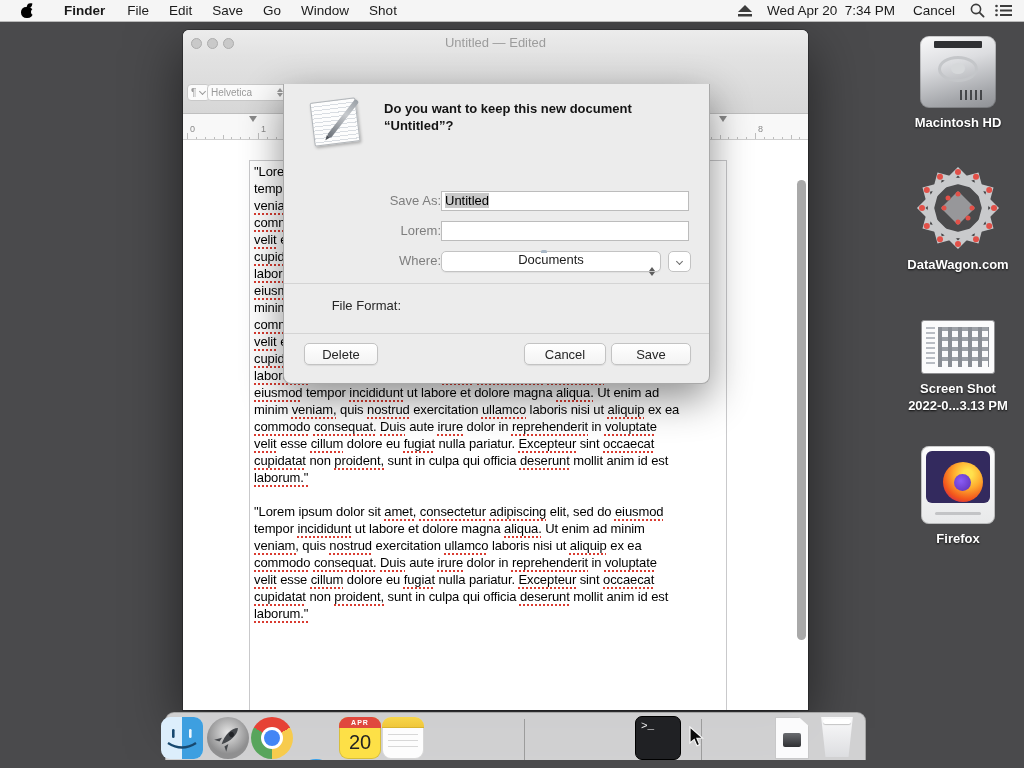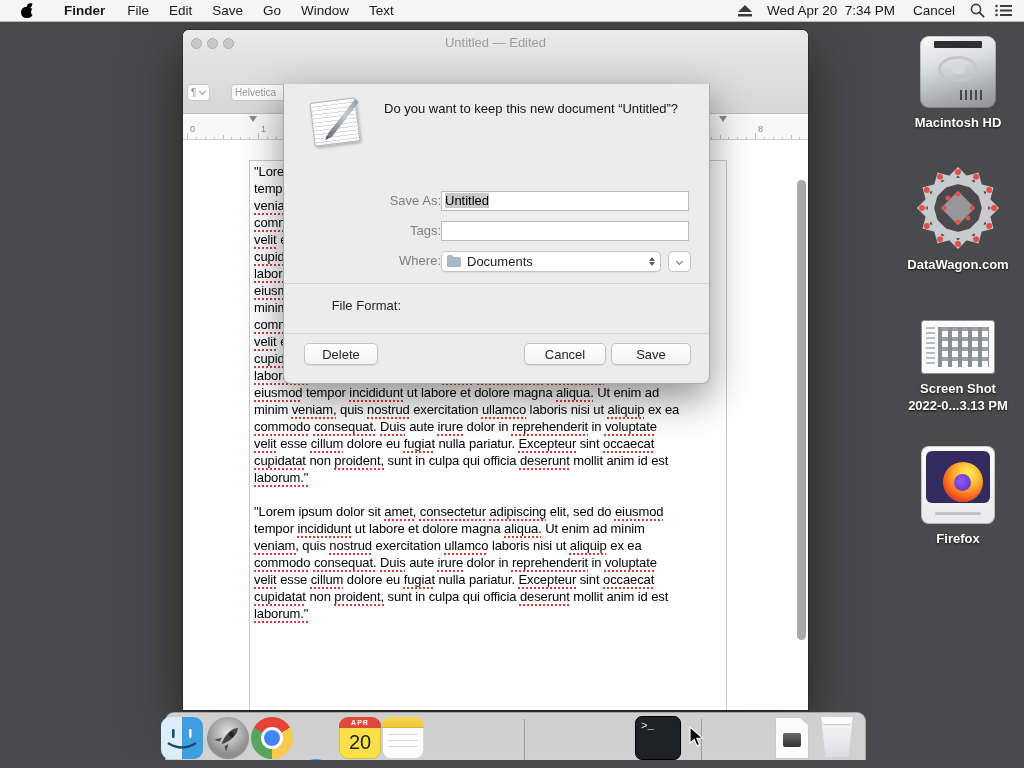--- a/index.html
+++ b/index.html
@@ -87,27 +87,27 @@
   .sheet { position:absolute; left:283px; top:84px; width:427px; height:300px; background:#ececec;
            border:1px solid #a9a9a9; border-top:none; border-radius:0 0 8px 8px;
            box-shadow:0 14px 40px rgba(0,0,0,.45); z-index:20; font-size:13px; color:#262626; }
   .sheet-icon { position:absolute; left:24px; top:12px; width:60px; height:54px; }
   .te-paper { position:absolute; left:4px; top:4px; width:46px; height:44px; border:1px solid #b2b6ba; border-radius:2px;
               background:repeating-linear-gradient(180deg,#fdfdfd 0 3px,#d9dde2 3px 4px); transform:rotate(-7deg);
               box-shadow:1px 2px 3px rgba(0,0,0,.25); }
   .te-pen { position:absolute; left:12px; top:20px; width:46px; height:5px; border-radius:2px;
             background:linear-gradient(90deg,#6e737a,#c7cace 60%,#9aa0a6); transform:rotate(-52deg); }
   .te-pen::after { content:""; position:absolute; left:-5px; top:0; border-top:2.5px solid transparent; border-bottom:2.5px solid transparent; border-right:5px solid #4e535a; }
-  .sheet-title { position:absolute; left:100px; top:16px; width:305px; font-weight:normal; font-size:13px; line-height:17px; color:#141414; }
+  .sheet-title { position:absolute; left:100px; top:16px; width:305px; font-weight:bold; font-size:13px; line-height:17px; color:#141414; }
   .sheet-body { position:absolute; left:100px; top:60px; width:320px; font-size:11.5px; line-height:14px; color:#565656; }
   .frow-label { position:absolute; width:150px; text-align:right; font-size:13px; color:#7e7e7e; line-height:20px; }
   .finput { position:absolute; left:157px; width:248px; height:20px; background:#fff; border:1px solid #bcbcbc; font-size:13px; line-height:18px; padding:0 3px; color:#000; }
   .sel-hl { background:#c9c9c9; }
   .popup { position:absolute; background:#fff; border:1px solid #c3c3c3; border-radius:5px; height:21px;
-           display:flex; align-items:center; padding:0 5px; font-size:13px; color:#1c1c1c; box-shadow:0 1px 1px rgba(0,0,0,.06); }
+           display:flex; align-items:center; padding:0 5px; font-size:13px; color:#1c1c1c; box-shadow:0 1px 1px rgba(0,0,0,.06);flex-direction:column; }
   .folder { width:14px; height:10px; background:#a9b8c7; border-radius:1.5px; position:relative; margin-right:6px; }
   .folder::before { content:""; position:absolute; left:0; top:-2px; width:6px; height:3px; background:#a9b8c7; border-radius:1.5px 1.5px 0 0; }
   .disc-btn { position:absolute; width:23px; height:21px; background:#fff; border:1px solid #c3c3c3; border-radius:5px;
               display:flex; align-items:center; justify-content:center; }
   .disc-btn .chev { margin:0; border-color:#6b6b6b; }
   .sep { position:absolute; left:0; width:100%; height:1px; background:#d4d4d4; }
   .btn { position:absolute; height:22px; background:linear-gradient(#ffffff,#f3f3f3); border:1px solid #c3c3c3; border-radius:5px;
          font-size:13px; color:#262626; display:flex; align-items:center; justify-content:center; box-shadow:0 1px 1px rgba(0,0,0,.08); }
 
   
@@ -152,21 +152,21 @@
           <span class="leaf"></span>
           <span class="body"></span>
           <span class="bite"></span>
         </span>
       <span class="mb-item app">Finder</span>
       <span class="mb-item">File</span>
       <span class="mb-item">Edit</span>
       <span class="mb-item">Save</span>
       <span class="mb-item">Go</span>
       <span class="mb-item">Window</span>
-      <span class="mb-item">Text</span>
+      <span class="mb-item">Shot</span>
     </div>
     <div class="mb-right">
       <span class="mb-ic">
         <svg width="14" height="12" viewBox="0 0 14 12">
             <polygon points="7,0 14,7 0,7" fill="#3c3c3c"></polygon>
             <rect x="0" y="9" width="14" height="2.5" fill="#3c3c3c"></rect>
           </svg>
       </span>
       <span class="txt clock">Wed Apr 20  7:34 PM</span>
       <span class="txt">Cancel</span>
@@ -260,21 +260,21 @@
       <span class="tl m"></span>
       <span class="tl z"></span>
       <div class="win-title">Untitled — Edited</div>
     </div>
 
     <div class="toolbar">
       <div class="tb" style="left:4px; width:23px;">
         <span>¶</span>
           <span class="chev"></span>
       </div>
-      <div class="tb" style="left:48px; width:80px;">
+      <div class="tb" style="left:24px; width:80px;">
         <span>Helvetica</span>
           <span class="updn">
             <i class="u"></i>
             <i class="d"></i>
           </span>
       </div>
       <div class="tb" style="left:115px; width:62px;">
         <span>Regular</span>
           <span class="updn">
             <i class="u"></i>
@@ -483,21 +483,21 @@
   <div class="sheet">
     <div class="sheet-icon">
       <div class="te-paper"></div>
         <div class="te-pen"></div>
     </div>
     <div class="sheet-title">Do you want to keep this new document “Untitled”?</div>
 
     <div class="frow-label" style="left:7px; top:107px;">Save As:</div>
     <div class="finput" style="top:107px;"><span class="sel-hl">Untitled</span></div>
 
-    <div class="frow-label" style="left:7px; top:137px;">Tags:</div>
+    <div class="frow-label" style="left:7px; top:137px;">Lorem:</div>
     <div class="finput" style="top:137px;"><span></span></div>
 
     <div class="frow-label" style="left:7px; top:167px;">Where:</div>
     <div class="popup" style="left:157px; top:167px; width:220px;">
       <span class="folder"></span>
       <span>Documents</span>
       <span class="updn" style="margin-left:auto;">
           <i class="u" style="border-bottom-color:#5d5d5d;"></i>
           <i class="d" style="border-top-color:#5d5d5d;"></i>
         </span>

